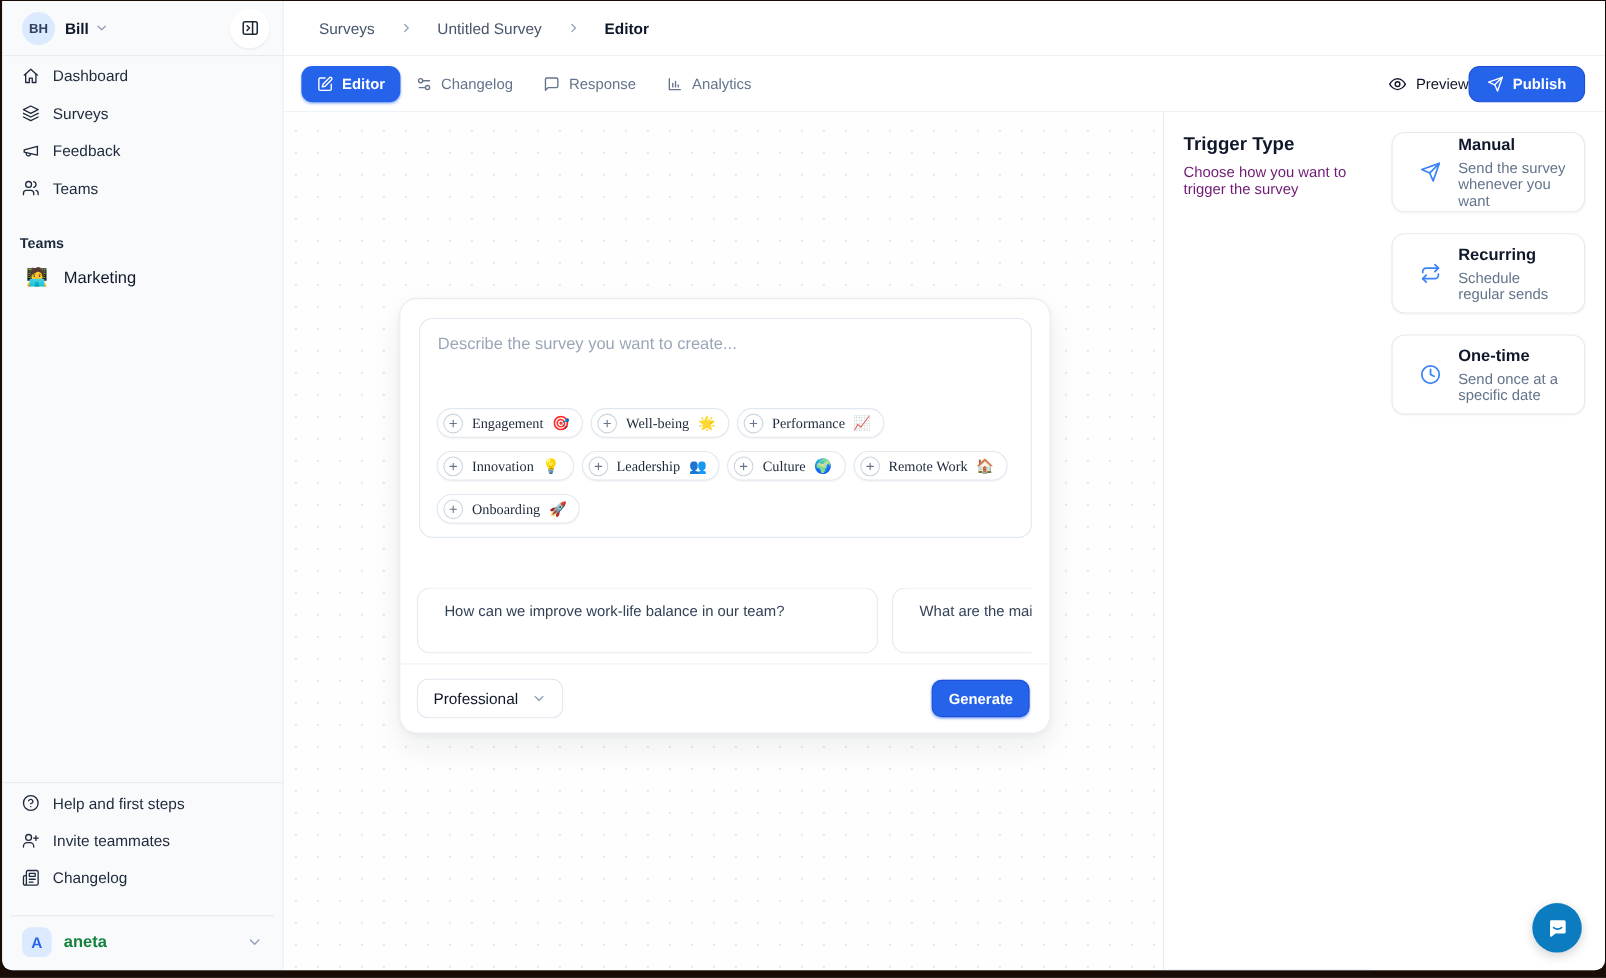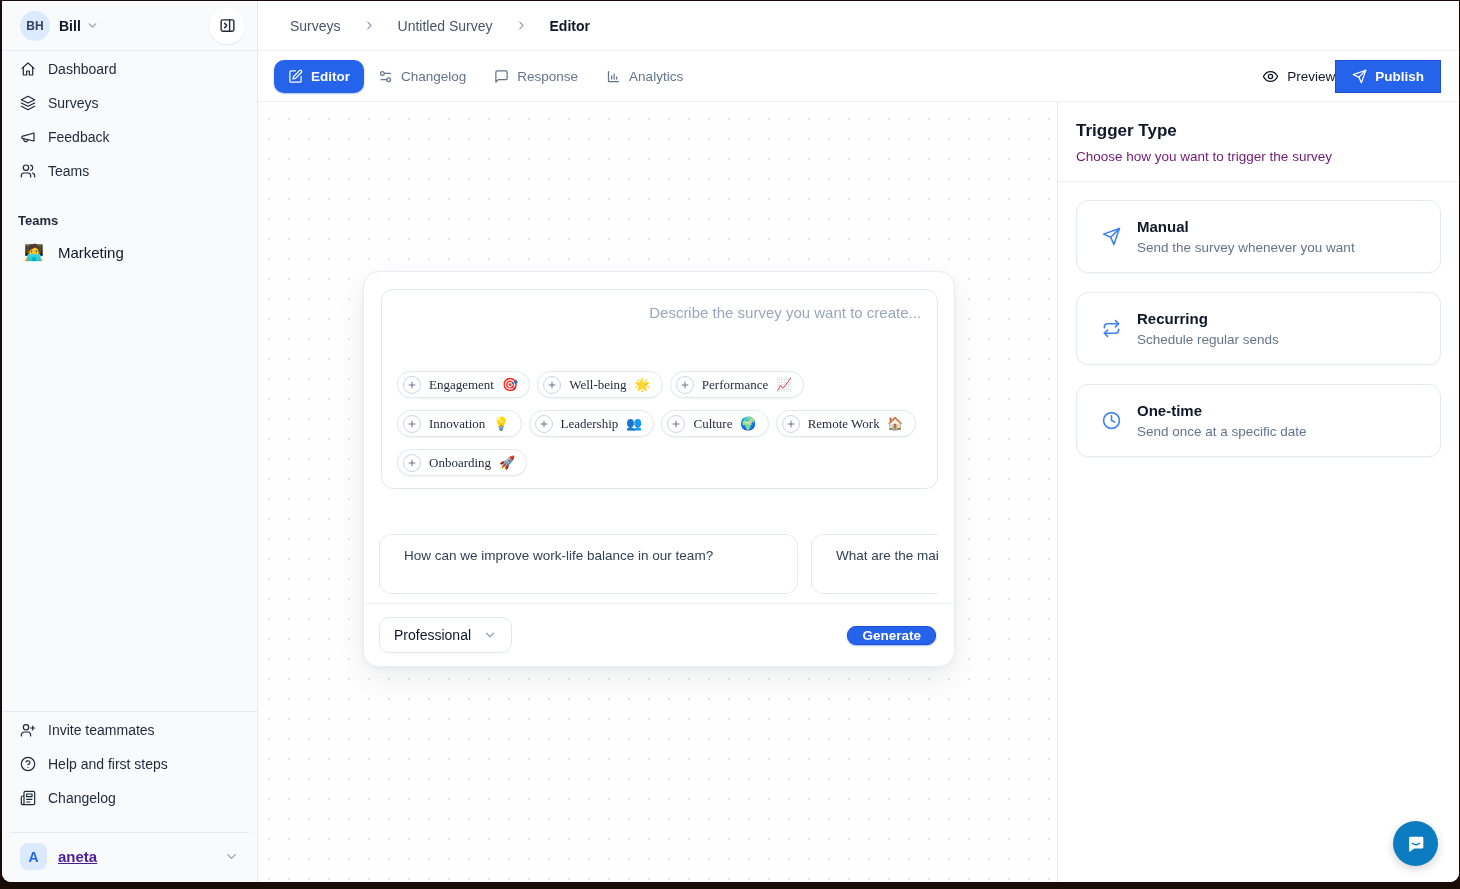--- a/index.html
+++ b/index.html
@@ -52,21 +52,21 @@
   .sidebar-bottom { margin-top:auto; border-top:1px solid #e7ebf0; padding:10px 8px 0 8px; }
   .account-row {
     display:flex; align-items:center; gap:11px; margin:8px 0 0 0;
     border-top:1px solid #e7ebf0; padding:10px 10px 12px 10px; cursor:pointer;
   }
   .account-avatar {
     width:27px; height:27px; border-radius:8px; background:#dbeafe;
     color:#2563eb; font-weight:bold; font-size:14px;
     display:flex; align-items:center; justify-content:center;
   }
-  .account-name { font-size:15px; font-weight:700; color:#4c1d95;text-decoration:underline; }
+  .account-name { font-size:15px; font-weight:700; color:#15803d; }
   .account-chevron { margin-left:auto; color:#94a3b8; }
 
   
   .main { flex:1; display:flex; flex-direction:column; min-width:0; }
   .breadcrumb-row {
     height:50px; flex:0 0 50px; display:flex; align-items:center;
     padding:0 32px; border-bottom:1px solid #eef1f5; background:#fff;
   }
   .crumb { font-size:14px; color:#47556b; cursor:pointer; }
   .crumb-current { font-size:14px; color:#0f172a; font-weight:600; }
@@ -85,21 +85,21 @@
     box-shadow:0 1px 2px rgba(37,99,235,.4);
   }
   .toolbar-right { margin-left:auto; display:flex; align-items:center; gap:0; }
   .preview-btn {
     display:flex; align-items:center; gap:8px; font-size:13.5px; color:#0f172a;
     background:none; border:none; cursor:pointer;
   }
   .publish-btn {
     display:flex; align-items:center; gap:8px; height:33px; padding:0 16px;
     background:#2563eb; color:#fff; font-size:13.5px; font-weight:600;
-    border:1px solid #1d4ed8; border-radius:0; cursor:pointer;
+    border:1px solid #1d4ed8; border-radius:10px; cursor:pointer;
   }
 
   .content { flex:1; display:flex; min-height:0; }
 
   
   .canvas {
     flex:1; position:relative; background-color:#fefefe;
     background-image:radial-gradient(#e3e7ec 1.3px, transparent 1.3px);
     background-size:20px 20px; background-position:1px 7px;
   }
@@ -109,21 +109,21 @@
     box-shadow:0 12px 28px rgba(15,23,42,.07), 0 2px 6px rgba(15,23,42,.04);
   }
   .prompt-box {
     position:absolute; left:17px; top:17px; width:557px; height:200px;
     border:1px solid #e2e8f0; border-radius:12px; background:#fff;
     display:flex; flex-direction:column; overflow:hidden;
   }
   .prompt-input {
     width:100%; border:none; outline:none; resize:none; background:transparent;
     font-family:"Liberation Sans", sans-serif; font-size:15px; color:#0f172a;
-    padding:14px 16px 0 16px; height:66px;text-align:right;
+    padding:14px 16px 0 16px; height:66px;
   }
   .prompt-input::placeholder { color:#9aa7b8; }
   .chip-rows { margin-top:auto; padding:0 15px 12px 15px; display:flex; flex-direction:column; gap:12px; }
   .chip-row { display:flex; gap:7px; }
   .chip {
     display:flex; align-items:center; gap:8px; height:27px; padding:0 11px 0 5px;
     border:1px solid #e2e8f0; border-radius:999px; background:#fff; cursor:pointer;
     box-shadow:0 1px 1.5px rgba(15,23,42,.05); font-size:13px; color:#1e293b;font-family:Liberation Serif, serif;
   }
   .chip-plus {
@@ -149,29 +149,29 @@
     position:absolute; left:0; right:0; top:331px; bottom:0;
     border-top:1px solid #eef1f5; display:flex; align-items:center;
     justify-content:space-between; padding:0 18px 0 15px;
   }
   .tone-select {
     display:flex; align-items:center; gap:12px; height:36px; padding:0 14px;
     border:1px solid #e2e8f0; border-radius:10px; background:#fff; cursor:pointer;
     font-size:14px; color:#0f172a;
   }
   .generate-btn {
-    height:19px; padding:0 14px; background:#2563eb; color:#fff;
+    height:34px; padding:0 14px; background:#2563eb; color:#fff;
     font-size:13.5px; font-weight:600; border:1px solid #1d4ed8; border-radius:9px;
     cursor:pointer; box-shadow:0 1px 2px rgba(37,99,235,.45);
   }
 
   
   .right-panel {
     width:402px; flex:0 0 402px; background:#fff; border-left:1px solid #e7ebf0;
-    display:flex; flex-direction:column;
+    display:flex; flex-direction:row;
   }
   .rp-header { padding:19px 18px 17px 18px; border-bottom:1px solid #eef1f5; }
   .rp-title { font-size:17px; font-weight:700; color:#0f172a; }
   .rp-subtitle { margin-top:8px; font-size:13.5px; color:#701a75; }
   .rp-cards { padding:18px; display:flex; flex-direction:column; gap:19px; }
   .trigger-card {
     height:73px; border:1px solid #e5eaf0; border-radius:12px; background:#fff;
     display:flex; align-items:center; padding:0 16px 0 25px; gap:16px; cursor:pointer;
     box-shadow:0 1px 2px rgba(15,23,42,.03);
   }
@@ -257,37 +257,37 @@
     <div class="section-label">Teams</div>
     <div class="team-item">
       <span class="team-emoji">🧑‍💻</span>
       <span>Marketing</span>
     </div>
 
     <div class="sidebar-bottom">
       <div class="nav-item">
         <span class="ic">
           <svg width="16" height="16" viewBox="0 0 24 24" fill="none" stroke="currentColor" stroke-width="1.8" stroke-linecap="round" stroke-linejoin="round">
+              <circle cx="12" cy="12" r="10"></circle>
+              <path d="M9.1 9a3 3 0 0 1 5.8 1c0 2-3 3-3 3"></path>
+              <path d="M12 17h.01"></path>
+            </svg>
+        </span>
+        <span>Help and first steps</span>
+      </div>
+      <div class="nav-item">
+        <span class="ic">
+          <svg width="16" height="16" viewBox="0 0 24 24" fill="none" stroke="currentColor" stroke-width="1.8" stroke-linecap="round" stroke-linejoin="round">
               <circle cx="9" cy="8" r="4"></circle>
               <path d="M2 21v-1a5 5 0 0 1 5-5h4a5 5 0 0 1 5 5v1"></path>
               <path d="M19 6v6"></path>
               <path d="M16 9h6"></path>
             </svg>
         </span>
         <span>Invite teammates</span>
-      </div>
-      <div class="nav-item">
-        <span class="ic">
-          <svg width="16" height="16" viewBox="0 0 24 24" fill="none" stroke="currentColor" stroke-width="1.8" stroke-linecap="round" stroke-linejoin="round">
-              <circle cx="12" cy="12" r="10"></circle>
-              <path d="M9.1 9a3 3 0 0 1 5.8 1c0 2-3 3-3 3"></path>
-              <path d="M12 17h.01"></path>
-            </svg>
-        </span>
-        <span>Help and first steps</span>
       </div>
       <div class="nav-item">
         <span class="ic">
           <svg width="16" height="16" viewBox="0 0 24 24" fill="none" stroke="currentColor" stroke-width="1.8" stroke-linecap="round" stroke-linejoin="round">
               <path d="M4 22h16a2 2 0 0 0 2-2V4a2 2 0 0 0-2-2H8a2 2 0 0 0-2 2v16a2 2 0 0 1-2 2zm0 0a2 2 0 0 1-2-2v-9a2 2 0 0 1 2-2h2"></path>
               <path d="M18 14h-8"></path>
               <path d="M15 18h-5"></path>
               <path d="M10 6h8v4h-8z"></path>
             </svg>
         </span>

